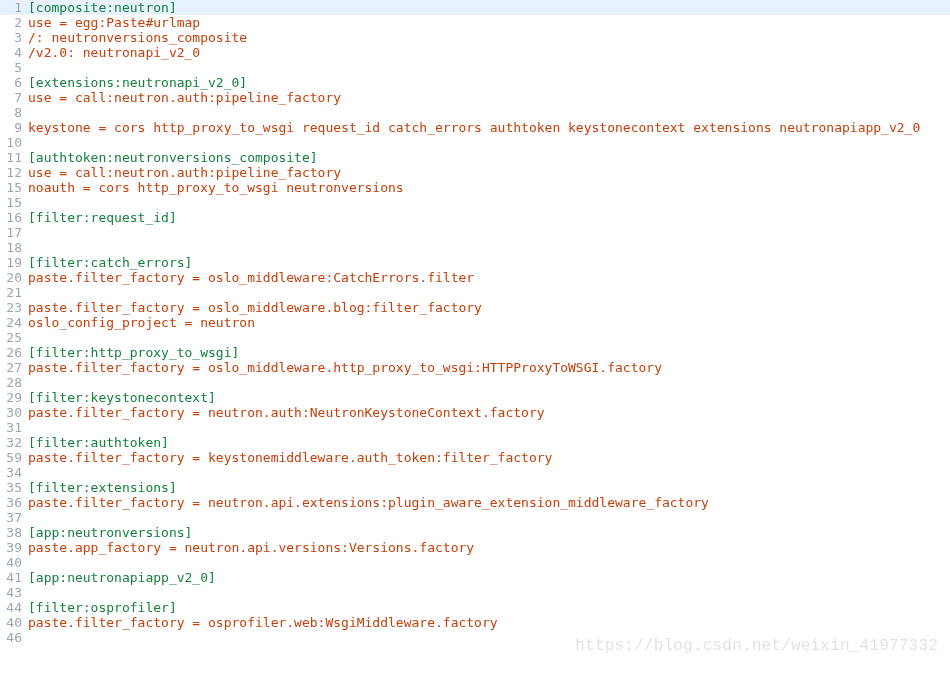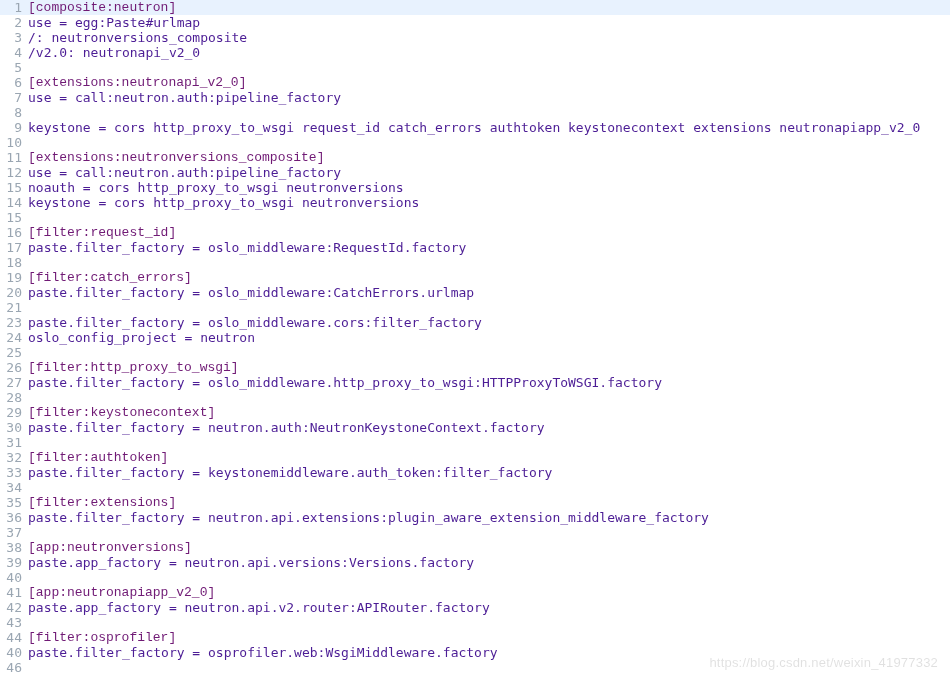--- a/index.html
+++ b/index.html
@@ -29,80 +29,77 @@
   .gutter {
     width: 22px;
     text-align: right;
     color: #9aa6b2;
     padding-right: 4px;
     user-select: none;
     flex-shrink: 0;
   }
   .code {
     padding-left: 2px;
-    color: #4c1d95;
+    color: #c2410c;
   }
   .section {
-    color: #701a75;
-    font-family: Liberation Mono, monospace;
+    color: #15803d;
   }
   .watermark {
     position: absolute;
     right: 12px;
-    bottom: 10px;
+    bottom: 26px;
     color: rgba(0,0,0,0.12);
-    font-family: Liberation Sans, sans-serif;
-    font-size: 13px;
+    font-family: Liberation Mono, monospace;
+    font-size: 16px;
     pointer-events: none;
     letter-spacing: 0.2px;
   }
 </style>
 </head>
 <body>
 
 <div class="editor" id="editor">
     <div class="line hl"><span class="gutter">1</span><span class="code section">[composite:neutron]</span></div>
     <div class="line"><span class="gutter">2</span><span class="code">use = egg:Paste#urlmap</span></div>
     <div class="line"><span class="gutter">3</span><span class="code">/: neutronversions_composite</span></div>
     <div class="line"><span class="gutter">4</span><span class="code">/v2.0: neutronapi_v2_0</span></div>
     <div class="line"><span class="gutter">5</span><span class="code"></span></div>
     <div class="line"><span class="gutter">6</span><span class="code section">[extensions:neutronapi_v2_0]</span></div>
     <div class="line"><span class="gutter">7</span><span class="code">use = call:neutron.auth:pipeline_factory</span></div>
     <div class="line"><span class="gutter">8</span></div>
     <div class="line"><span class="gutter">9</span><span class="code">keystone = cors http_proxy_to_wsgi request_id catch_errors authtoken keystonecontext extensions neutronapiapp_v2_0</span></div>
     <div class="line"><span class="gutter">10</span><span class="code"></span></div>
-    <div class="line"><span class="gutter">11</span><span class="code section">[extensions:neutronversions_composite]</span></div>
+    <div class="line"><span class="gutter">11</span><span class="code section">[authtoken:neutronversions_composite]</span></div>
     <div class="line"><span class="gutter">12</span><span class="code">use = call:neutron.auth:pipeline_factory</span></div>
     <div class="line"><span class="gutter">15</span><span class="code">noauth = cors http_proxy_to_wsgi neutronversions</span></div>
-    <div class="line"><span class="gutter">14</span><span class="code">keystone = cors http_proxy_to_wsgi neutronversions</span></div>
     <div class="line"><span class="gutter">15</span><span class="code"></span></div>
     <div class="line"><span class="gutter">16</span><span class="code section">[filter:request_id]</span></div>
-    <div class="line"><span class="gutter">17</span><span class="code">paste.filter_factory = oslo_middleware:RequestId.factory</span></div>
+    <div class="line"><span class="gutter">17</span></div>
     <div class="line"><span class="gutter">18</span><span class="code"></span></div>
     <div class="line"><span class="gutter">19</span><span class="code section">[filter:catch_errors]</span></div>
-    <div class="line"><span class="gutter">20</span><span class="code">paste.filter_factory = oslo_middleware:CatchErrors.urlmap</span></div>
+    <div class="line"><span class="gutter">20</span><span class="code">paste.filter_factory = oslo_middleware:CatchErrors.filter</span></div>
     <div class="line"><span class="gutter">21</span><span class="code"></span></div>
-    <div class="line"><span class="gutter">23</span><span class="code">paste.filter_factory = oslo_middleware.cors:filter_factory</span></div>
+    <div class="line"><span class="gutter">23</span><span class="code">paste.filter_factory = oslo_middleware.blog:filter_factory</span></div>
     <div class="line"><span class="gutter">24</span><span class="code">oslo_config_project = neutron</span></div>
     <div class="line"><span class="gutter">25</span><span class="code"></span></div>
     <div class="line"><span class="gutter">26</span><span class="code section">[filter:http_proxy_to_wsgi]</span></div>
     <div class="line"><span class="gutter">27</span><span class="code">paste.filter_factory = oslo_middleware.http_proxy_to_wsgi:HTTPProxyToWSGI.factory</span></div>
     <div class="line"><span class="gutter">28</span><span class="code"></span></div>
     <div class="line"><span class="gutter">29</span><span class="code section">[filter:keystonecontext]</span></div>
     <div class="line"><span class="gutter">30</span><span class="code">paste.filter_factory = neutron.auth:NeutronKeystoneContext.factory</span></div>
     <div class="line"><span class="gutter">31</span><span class="code"></span></div>
     <div class="line"><span class="gutter">32</span><span class="code section">[filter:authtoken]</span></div>
-    <div class="line"><span class="gutter">33</span><span class="code">paste.filter_factory = keystonemiddleware.auth_token:filter_factory</span></div>
+    <div class="line"><span class="gutter">59</span><span class="code">paste.filter_factory = keystonemiddleware.auth_token:filter_factory</span></div>
     <div class="line"><span class="gutter">34</span><span class="code"></span></div>
     <div class="line"><span class="gutter">35</span><span class="code section">[filter:extensions]</span></div>
     <div class="line"><span class="gutter">36</span><span class="code">paste.filter_factory = neutron.api.extensions:plugin_aware_extension_middleware_factory</span></div>
     <div class="line"><span class="gutter">37</span><span class="code"></span></div>
     <div class="line"><span class="gutter">38</span><span class="code section">[app:neutronversions]</span></div>
     <div class="line"><span class="gutter">39</span><span class="code">paste.app_factory = neutron.api.versions:Versions.factory</span></div>
     <div class="line"><span class="gutter">40</span><span class="code"></span></div>
     <div class="line"><span class="gutter">41</span><span class="code section">[app:neutronapiapp_v2_0]</span></div>
-    <div class="line"><span class="gutter">42</span><span class="code">paste.app_factory = neutron.api.v2.router:APIRouter.factory</span></div>
     <div class="line"><span class="gutter">43</span><span class="code"></span></div>
     <div class="line"><span class="gutter">44</span><span class="code section">[filter:osprofiler]</span></div>
     <div class="line"><span class="gutter">40</span><span class="code">paste.filter_factory = osprofiler.web:WsgiMiddleware.factory</span></div>
     <div class="line"><span class="gutter">46</span><span class="code"></span></div>
     <div class="watermark">https://blog.csdn.net/weixin_41977332</div>
   </div>
 
 </body></html>

